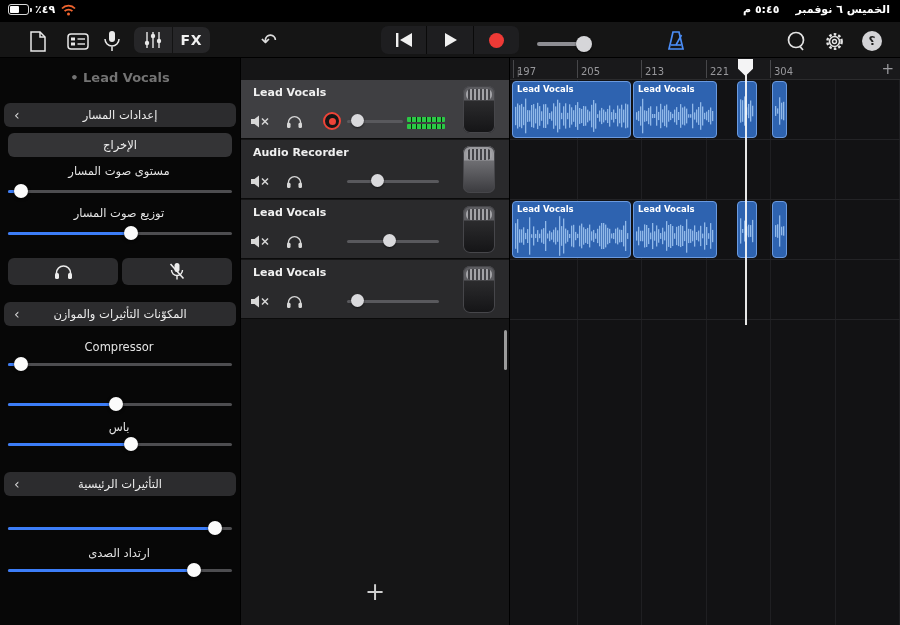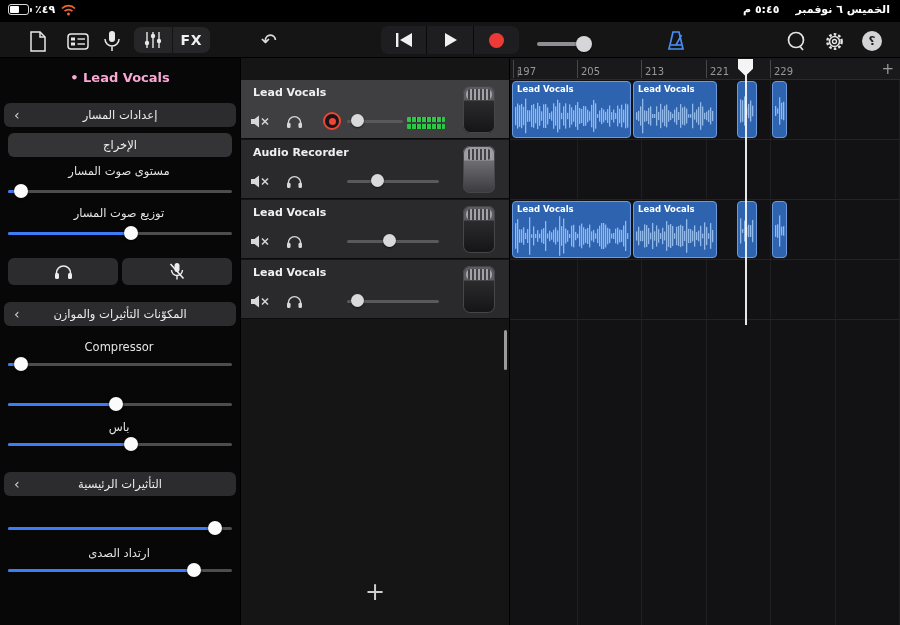--- a/index.html
+++ b/index.html
@@ -28,21 +28,21 @@
   .tr-cell+.tr-cell{border-left:1px solid #0a0a0a;}
   .rec-dot{width:15px;height:15px;border-radius:50%;background:#ee3a36;}
   .vol{position:absolute;left:537px;top:15px;width:114px;height:14px;}
   .vol .tr{position:absolute;left:0;right:0;top:5px;height:4px;background:#3a3a3c;border-radius:2px;}
   .vol .fl{position:absolute;left:0;top:5px;height:4px;background:#8e8e93;border-radius:2px;width:calc(var(--v)*100%);}
   .vol .th{position:absolute;top:-1px;width:16px;height:16px;border-radius:50%;background:#d6d6d9;box-shadow:0 1px 2px rgba(0,0,0,.7);left:calc(var(--v)*(100% - 16px));}
   .help-circle{width:20px;height:20px;border-radius:50%;background:#d3d3d6;color:#1c1c1c;font-size:12px;font-weight:bold;display:flex;align-items:center;justify-content:center;}
 
   
   .sidebar{position:absolute;left:0;top:58px;width:240px;height:567px;background:#070707;}
-  .sb-title{position:absolute;left:0;top:12px;width:100%;text-align:center;color:#f9a8d4;font-size:13px;font-weight:bold;}
+  .sb-title{position:absolute;left:0;top:12px;width:100%;text-align:center;color:#737373;font-size:13px;font-weight:bold;}
   .sb-head{position:absolute;left:4px;width:232px;height:24px;background:#2c2c2e;border-radius:6px;color:#ececec;font-size:11.5px;display:flex;align-items:center;justify-content:center;}
   .sb-head .chev{position:absolute;left:10px;font-size:14px;color:#d5d5d5;}
   .sb-sub{position:absolute;left:8px;width:224px;height:24px;background:#343436;border-radius:6px;color:#ececec;font-size:11.5px;display:flex;align-items:center;justify-content:center;}
   .sb-label{position:absolute;left:10px;right:12px;text-align:center;direction:rtl;color:#e4e4e4;font-size:11.5px;}
   .hslider{position:absolute;left:8px;width:224px;height:14px;}
   .hslider .tr{position:absolute;top:6px;left:0;right:0;height:3px;background:#4d4d50;border-radius:2px;}
   .hslider .fl{position:absolute;top:6px;left:0;height:3px;background:#3c7df7;border-radius:2px;width:calc(var(--v)*100%);}
   .hslider .th{position:absolute;top:0;width:14px;height:14px;border-radius:50%;background:#fbfbfb;box-shadow:0 1px 3px rgba(0,0,0,.7);left:calc(var(--v)*(100% - 14px));}
   .sb-btn{position:absolute;height:27px;background:#2c2c2e;border-radius:6px;display:flex;align-items:center;justify-content:center;}
 
@@ -389,21 +389,21 @@
     <div class="add-track">+</div>
   </div>
 
   <div class="lanes">
     <div class="ruler" id="ruler">
       <div class="ruler-plus">+</div>
     <div class="tick" style="left: 3px;"><span class="tl">197</span><span class="ts">F</span></div>
         <div class="tick" style="left: 67px;"><span class="tl">205</span></div>
         <div class="tick" style="left: 131px;"><span class="tl">213</span></div>
         <div class="tick" style="left: 196px;"><span class="tl">221</span></div>
-        <div class="tick" style="left: 260px;"><span class="tl">229</span></div>
+        <div class="tick" style="left: 260px;"><span class="tl">304</span></div>
       </div>
     <div id="grid">
         <div class="vline" style="left: 67px;"></div>
         <div class="vline" style="left: 131px;"></div>
         <div class="vline" style="left: 196px;"></div>
         <div class="vline" style="left: 260px;"></div>
         <div class="vline" style="left: 325px;"></div>
         <div class="vline" style="left: 389px;"></div>
       </div>
     <div class="lrow" style="top:22px"></div>

